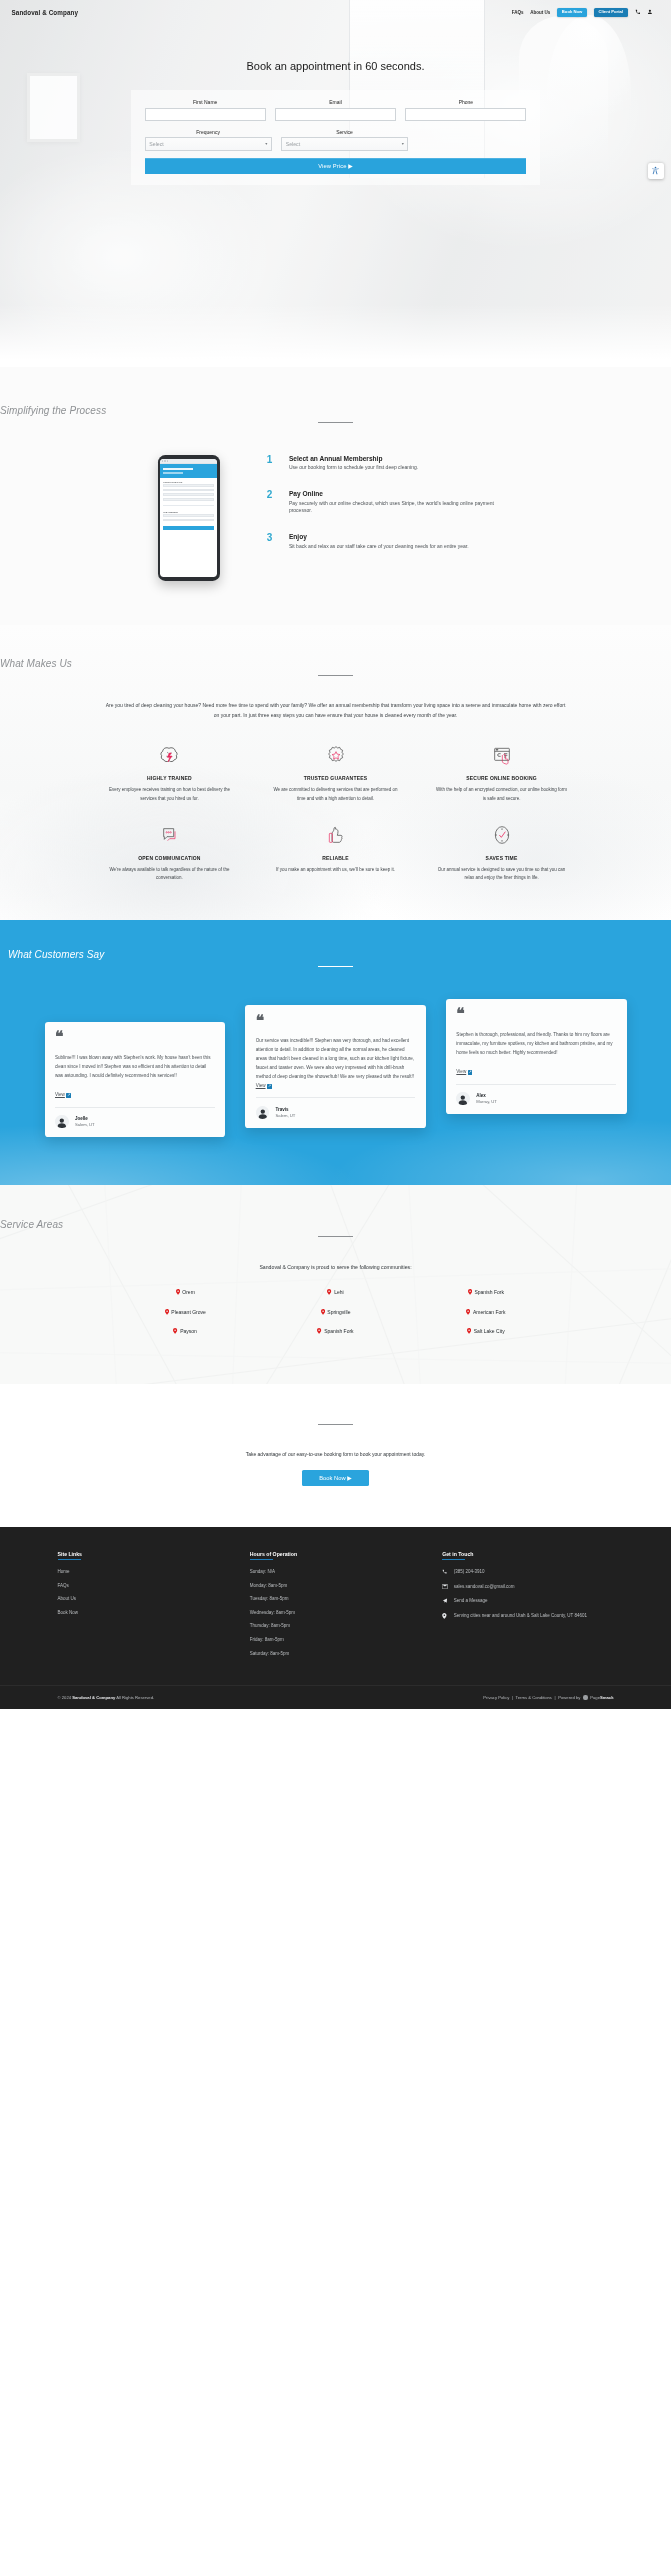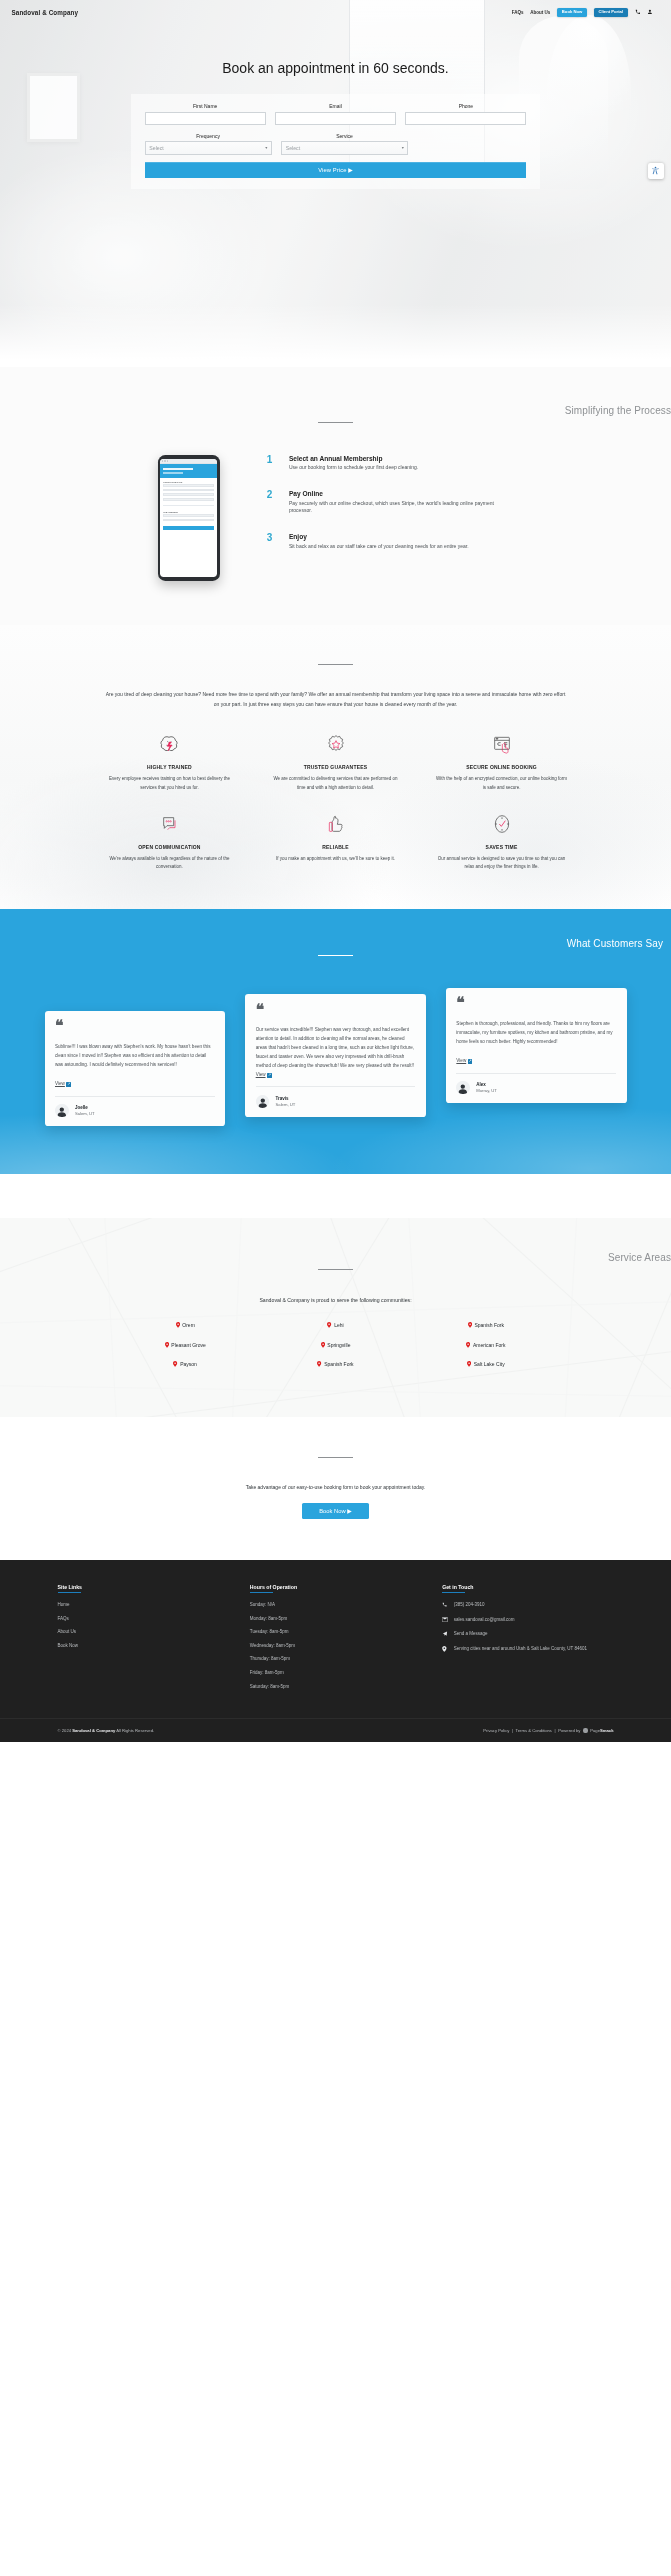--- a/index.html
+++ b/index.html
@@ -75,21 +75,21 @@
     box-shadow: 0 0.5px 1.6px rgba(0,0,0,.18);
   }
   .btn-book { background:#29a3dc; }
   .btn-portal { background:#1a7db5; }
   .topnav .ic { color:#1c1c1c; font-size:5.2px; line-height:1; }
 
   .hero-inner { position:relative; z-index:5; text-align:center; padding-top: 19px; }
   .hero-title {
     font-size: 16.3px; font-weight: 700; color:#111; letter-spacing:-0.1px;
   }
-  .hero-sub { margin-top: 15.7px; font-size: 14px; color:#1a1a1a; font-weight:400; }
+  .hero-sub { margin-top: 15.7px; font-size: 11px; color:#1a1a1a; font-weight:400; }
 
   
   .form-card {
     position:relative; z-index:5;
     width: 409px; margin: 18px auto 0;
     background: rgba(255,255,255,.55);
     padding: 9.4px 13.6px 11.5px;
     backdrop-filter: blur(0.5px);
   }
   .form-row { display:flex; gap: 9.4px; margin-bottom: 7.3px; }
@@ -120,22 +120,23 @@
   .a11y-badge {
     position:absolute; right: 7.3px; top: 163px; z-index: 8;
     width: 15.7px; height: 15.7px; border-radius: 2.1px; background:#fff;
     box-shadow: 0 0.5px 3.1px rgba(0,0,0,.25);
     display:flex; align-items:center; justify-content:center;
   }
   .a11y-badge svg { width:9px; height:9px; }
 
   
   .sec-title {
-    text-align:right; font-size: 10px; color:#8e9194; font-weight:400;
+    text-align:left; font-size: 10px; color:#8e9194; font-weight:400;
     letter-spacing:0.1px;
+    font-style:italic;
   }
   .sec-rule { width: 35px; height: 1px; background:#8e9194; margin: 6.3px auto 0; }
 
   
   .process {
     background:#fbfbfb; padding: 38px 0 44px; position:relative;
   }
   .process-body {
     width: 577px; margin: 31.5px auto 0; display:flex; align-items:flex-start;
     gap: 21px; justify-content:center;
@@ -238,21 +239,20 @@
     background:#eef1f3; display:flex; align-items:flex-end; justify-content:center;
   }
   .avatar svg { width: 13.6px; height: 13.6px; }
   .tauthor .nm { font-size: 4.5px; font-weight:700; color:#23282c; }
   .tauthor .loc { font-size: 4.2px; color:#6a6f74; margin-top:1px; }
 
   
   .areas {
     position:relative; padding: 34px 0 50px; overflow:hidden;
     background:#fafbfb;
-    margin-top:44px;
   }
   .map-bg { position:absolute; inset:0; opacity:.45; }
   .areas-inner { position:relative; z-index:3; }
   .areas-sub {
     text-align:center; margin-top: 27px; font-size: 5.2px; color:#2f3438;
   }
   .areas-grid {
     width: 451px; margin: 19px auto 0;
     display:grid; grid-template-columns: repeat(3, 1fr); row-gap: 13.6px;
   }
@@ -436,20 +436,21 @@
           <p>Sit back and relax as our staff take care of your cleaning needs for an entire year.</p>
         </div>
       </div>
     </div>
   </div>
 </section>
 
 <section class="makes">
   <div class="makes-bg"></div>
   <div class="makes-inner">
+    <h2 class="sec-title">What Makes Us</h2>
     <div class="sec-rule"></div>
     <p class="makes-intro">Are you tired of deep cleaning your house? Need more free time to spend with your family? We offer an annual membership that transform your living space into a serene and immaculate home with zero effort on your part. In just three easy steps you can have ensure that your house is cleaned every month of the year.</p>
 
     <div class="feature-grid">
 
       <div class="feature">
         <div class="f-icon">
           <svg viewBox="0 0 64 72" fill="none" stroke="#3a3a3a" stroke-width="2.2">
             <path d="M32 10c-7-4-18-1-19 9-5 2-7 9-3 13-3 5 0 12 6 12 2 6 11 8 16 3"></path>
             <path d="M32 10c7-4 18-1 19 9 5 2 7 9 3 13 3 5 0 12-6 12-2 6-11 8-16 3"></path>

